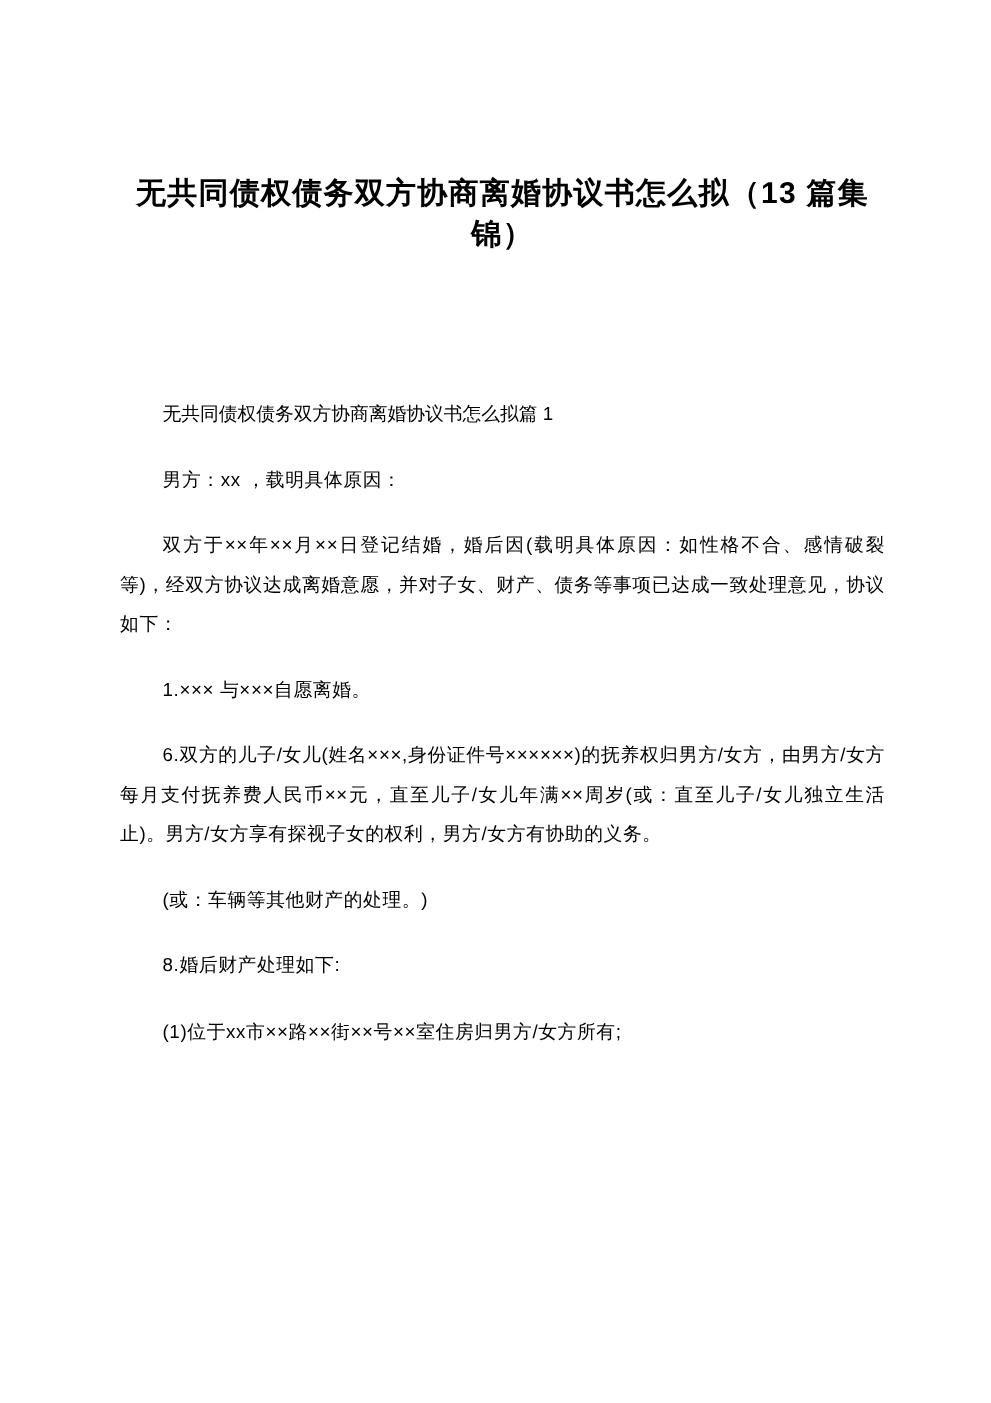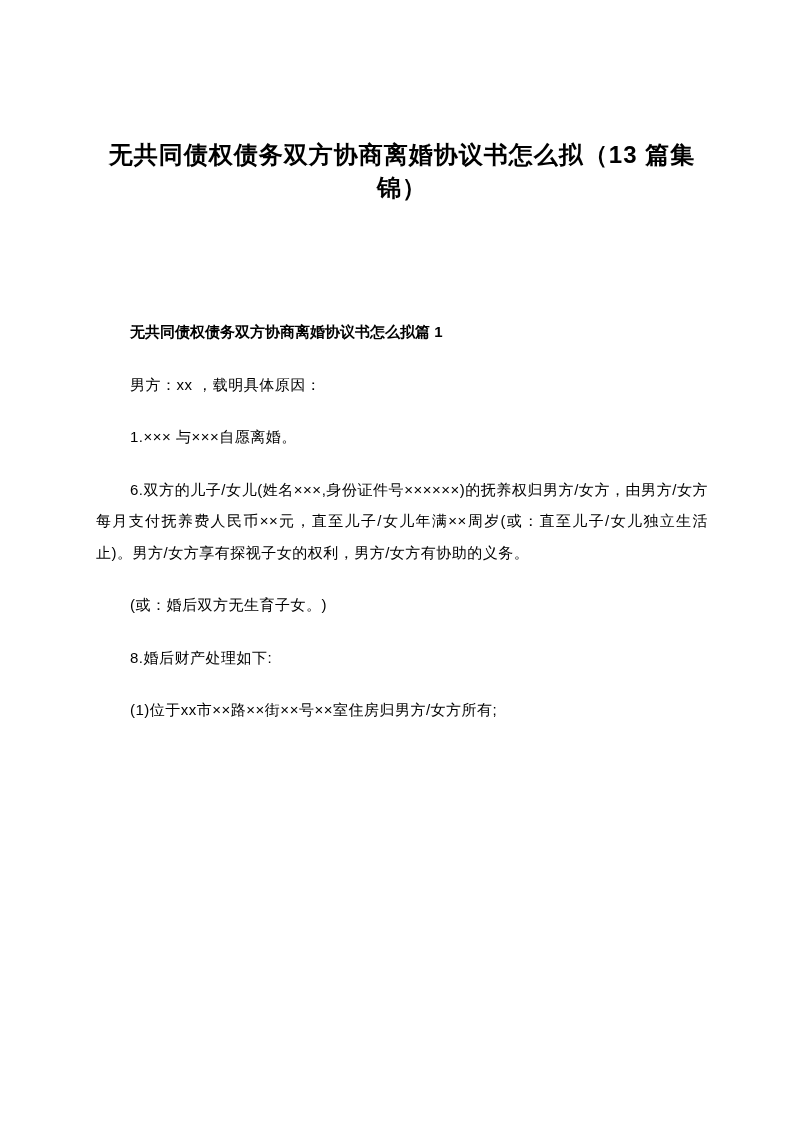--- a/index.html
+++ b/index.html
@@ -27,21 +27,21 @@
     font-size: 24px;
     line-height: 33px;
     font-weight: 700;
     text-align: center;
     letter-spacing: 1px;
   }
   .section-heading {
     margin: 112px 0 0 0;
     font-size: 15px;
     line-height: 31.5px;
-    font-weight: 700;
+    font-weight: 400;
     text-indent: 34px;
   }
   p.body-para {
     margin: 21px 0 0 0;
     font-size: 15px;
     line-height: 31.5px;
     text-indent: 34px;
     text-align: justify;
     letter-spacing: 0.5px;
   }
@@ -56,20 +56,21 @@
   }
 </style>
 </head>
 <body>
 
 <div class="page">
   <div class="content">
     <h1 class="doc-title">无共同债权债务双方协商离婚协议书怎么拟（13 篇集锦）</h1>
     <h2 class="section-heading">无共同债权债务双方协商离婚协议书怎么拟篇 1</h2>
     <p class="body-para">男方：xx ，载明具体原因：</p>
+    <p class="body-para">双方于××年××月××日登记结婚，婚后因(载明具体原因：如性格不合、感情破裂等)，经双方协议达成离婚意愿，并对子女、财产、债务等事项已达成一致处理意见，协议如下：</p>
     <p class="body-para">1.××× 与×××自愿离婚。</p>
     <p class="body-para">6.双方的儿子/女儿(姓名×××,身份证件号××××××)的抚养权归男方/女方，由男方/女方每月支付抚养费人民币××元，直至儿子/女儿年满××周岁(或：直至儿子/女儿独立生活止)。男方/女方享有探视子女的权利，男方/女方有协助的义务。</p>
-    <p class="body-para">(或：婚后双方无生育子女。)</p>
+    <p class="body-para">(或：车辆等其他财产的处理。)</p>
     <p class="body-para">8.婚后财产处理如下:</p>
     <p class="body-para">(1)位于xx市××路××街××号××室住房归男方/女方所有;</p>
   </div>
   <div class="page-number">1</div>
 </div>
 
 </body></html>

